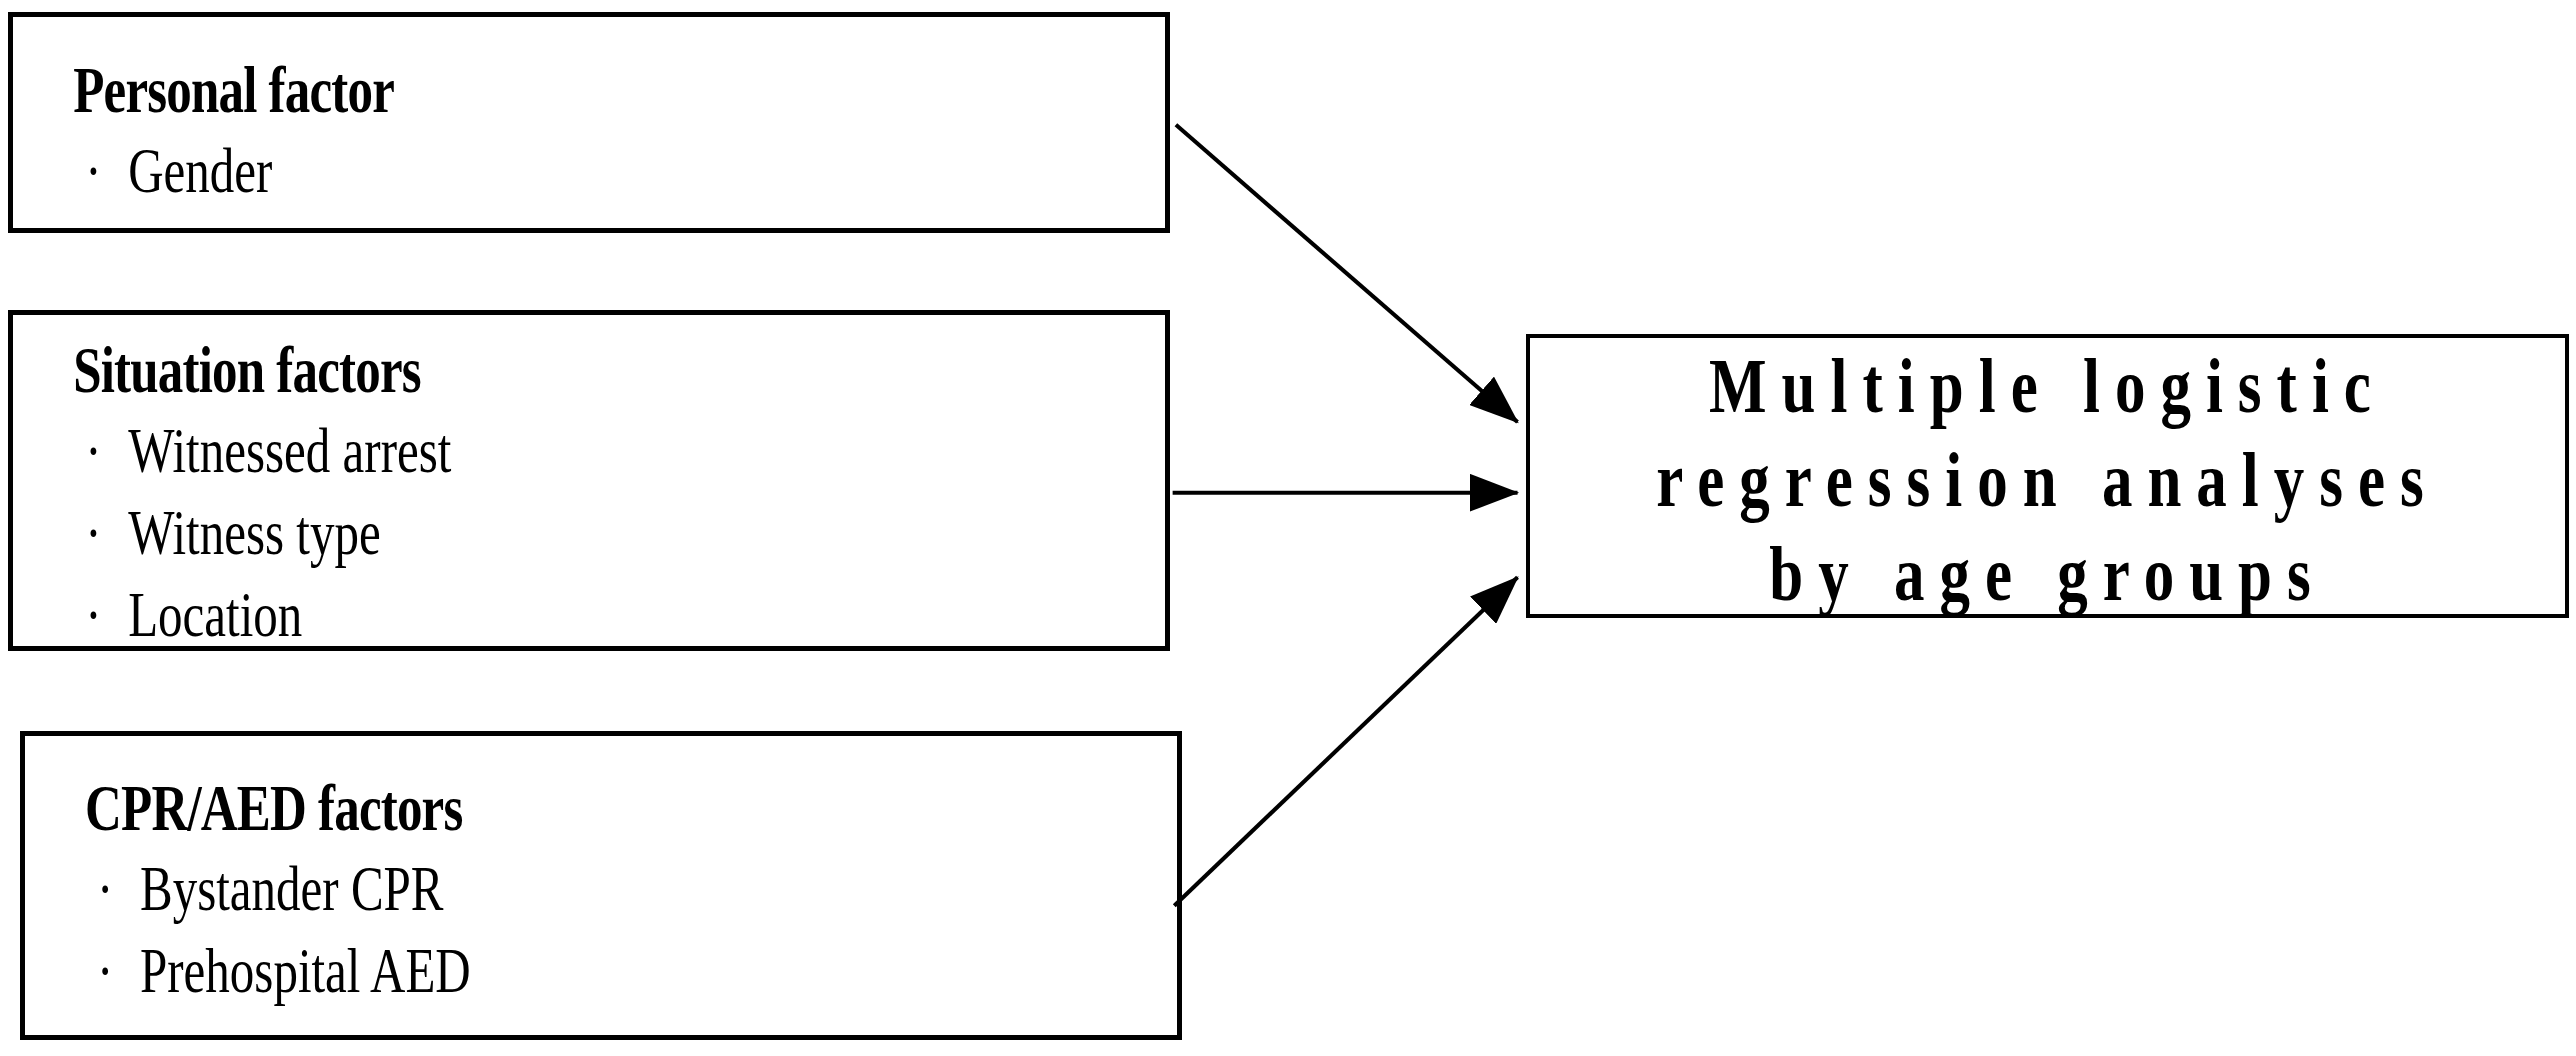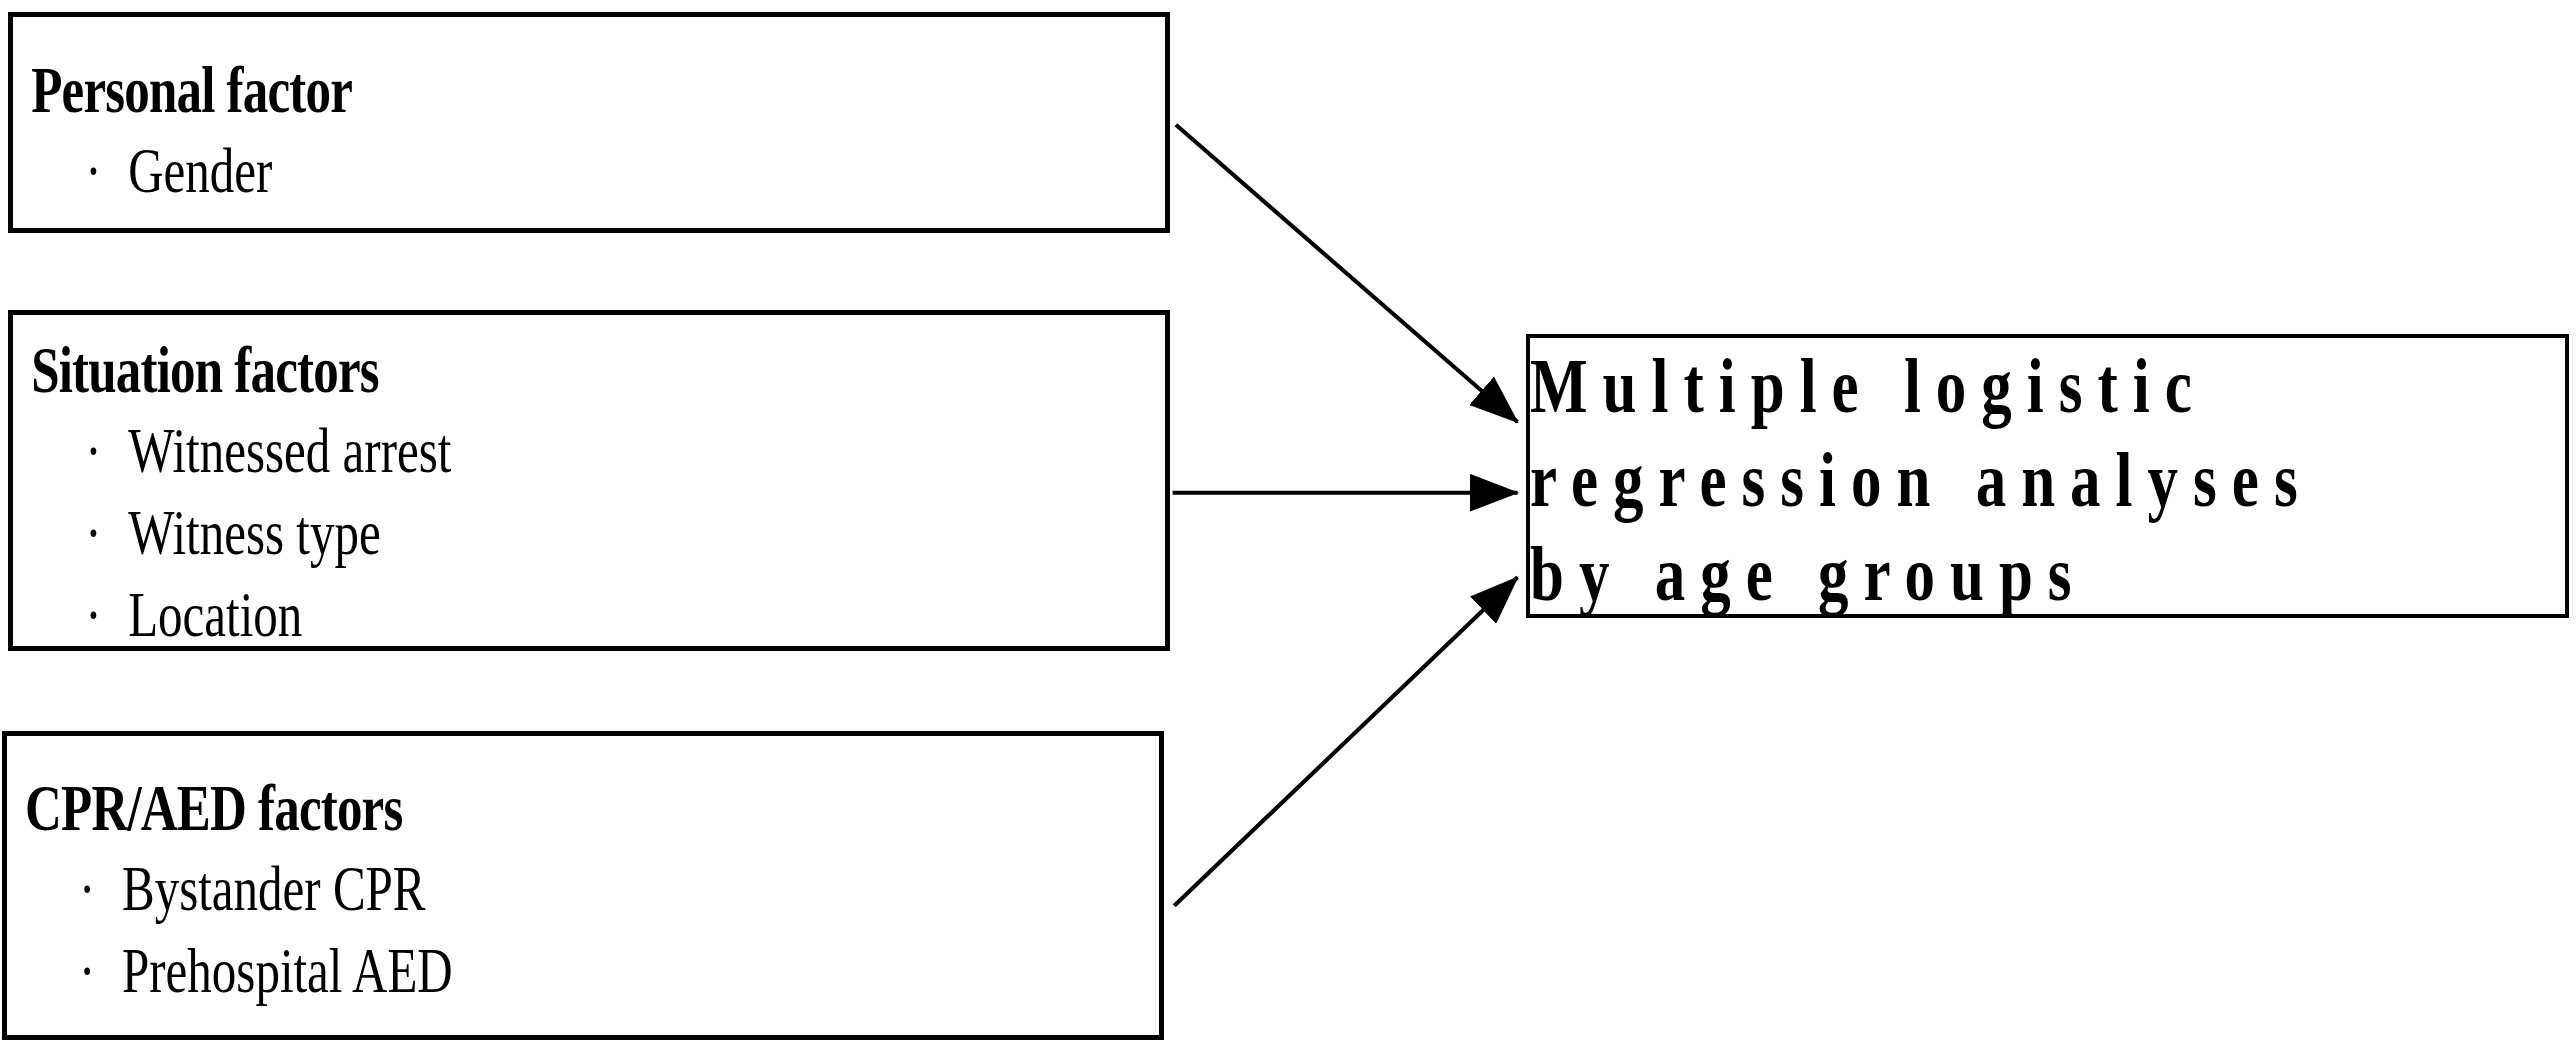--- a/index.html
+++ b/index.html
@@ -19,29 +19,30 @@
   }
   .box {
     position: absolute;
     box-sizing: border-box;
     border: 5px solid #000000;
     background: #ffffff;
   }
   
   .factor-box-1 { left: 8.2px;  top: 11.5px;  width: 1162px; height: 221px; padding-top: 33px; }
   .factor-box-2 { left: 8.2px;  top: 310px; width: 1162px; height: 341px; padding-top: 15px; }
-  .factor-box-3 { left: 2px;  top: 731px; width: 1162px; height: 309px; padding-top: 32px; }
+  .factor-box-3 { left: 20px;  top: 731px; width: 1162px; height: 309px; padding-top: 32px; }
 
   .heading {
     padding-left: 18px;
     font-weight: bold;
     font-size: 51px;
     line-height: 82px;
     letter-spacing: -0.8px;
     white-space: nowrap;
+    margin-left: 42px;
   }
   .item {
     display: flex;
     align-items: baseline;
     padding-left: 72px;
     font-size: 49px;
     line-height: 82px;
     white-space: nowrap;
   }
   .dot {
@@ -59,21 +60,21 @@
   
   .outcome-box {
     left: 1526px;
     top: 334px;
     width: 1043px;
     height: 284px;
     border-width: 4.1px;
     display: flex;
     flex-direction: column;
     justify-content: center;
-    align-items: flex-start;
+    align-items: center;
     text-align: center;
     padding-top: 11.5px;
   }
   .outcome-line {
     font-weight: bold;
     font-size: 61px;
     line-height: 94px;
     letter-spacing: 15px;
     white-space: nowrap;
   }

